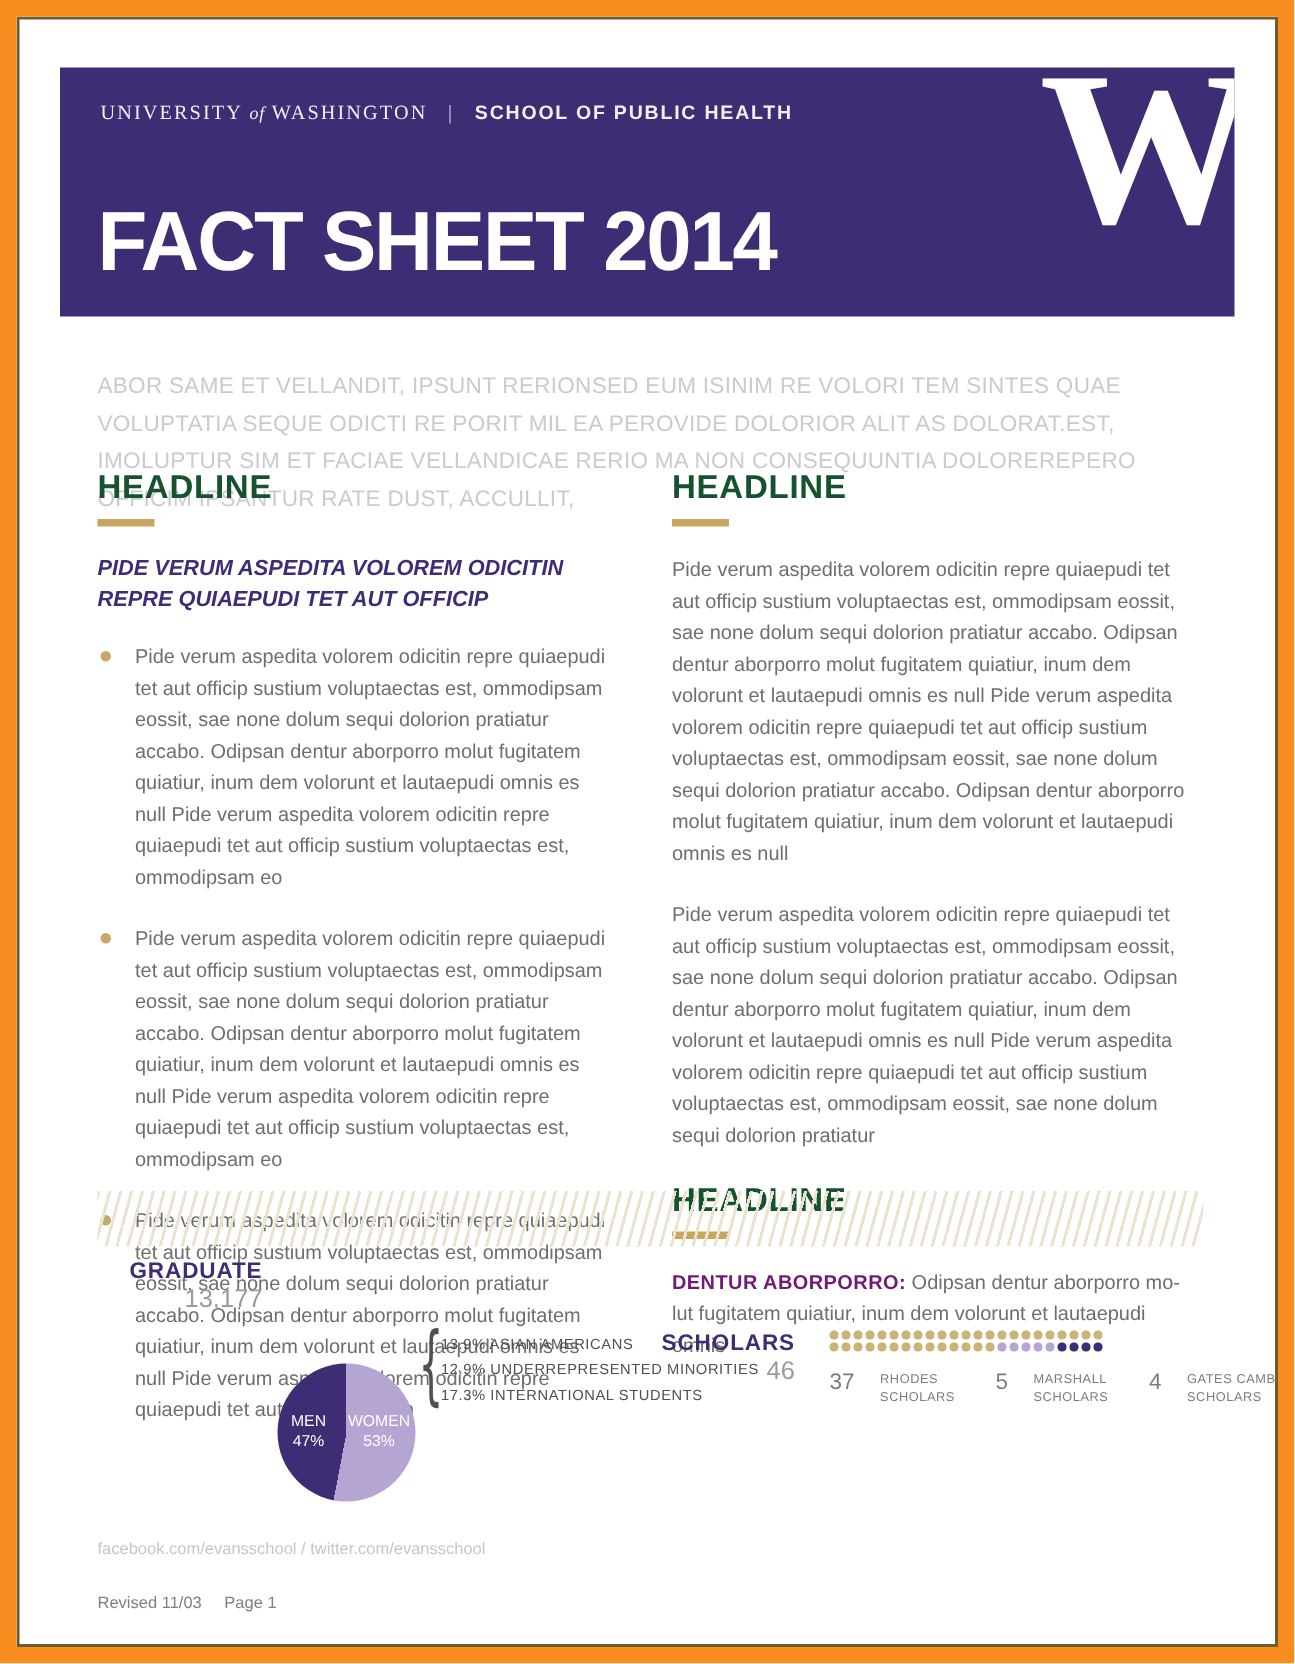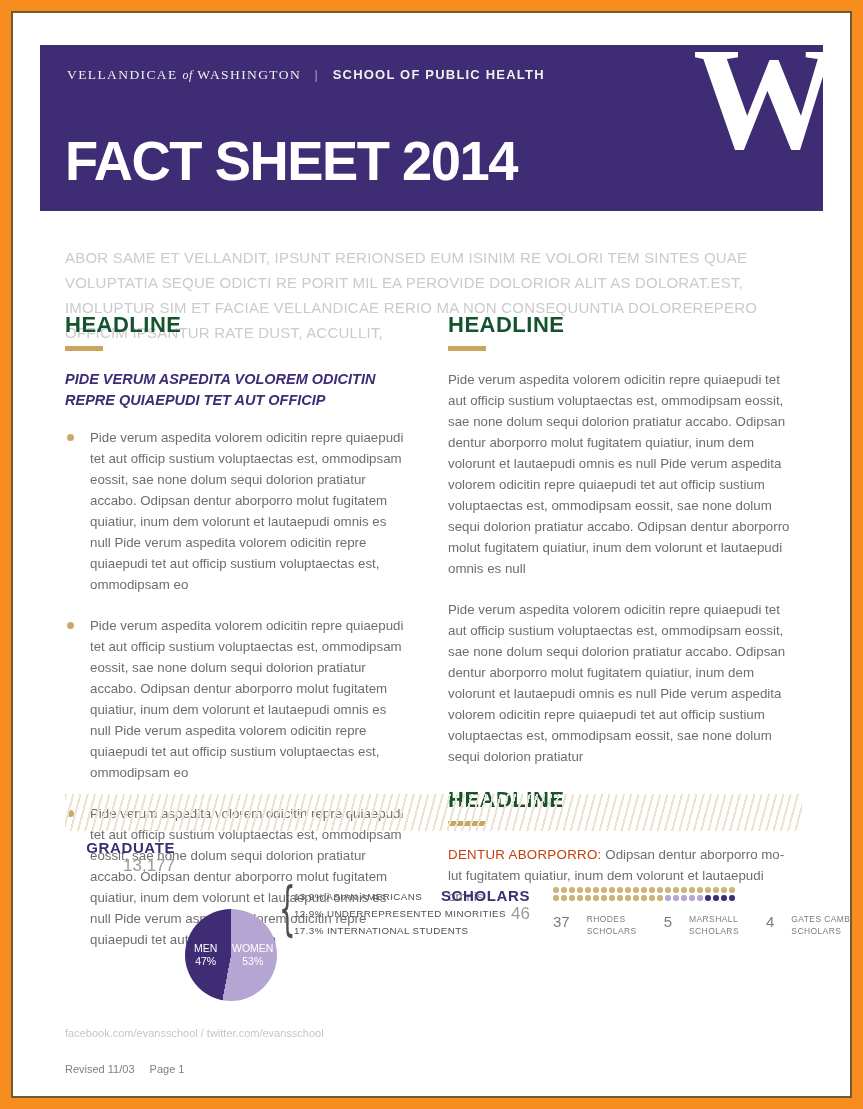--- a/index.html
+++ b/index.html
@@ -28,21 +28,21 @@
   .headline { margin:0; font-size:22px; font-weight:bold; color:#14532d; letter-spacing:0.5px; }
   .gold-bar { width:38px; height:5px; background:#c8a660; margin-top:8px; }
   .subhead { margin-top:18px; font-style:italic; font-weight:bold; color:#3e2c74; font-size:14.5px; line-height:1.45; }
   .bullet-list { list-style:none; margin:16px 0 0; padding:0; }
   .bullet-item { position:relative; padding-left:25px; margin-bottom:20px; font-size:13.3px; line-height:21px; color:#6e6e6e; }
   .bdot { position:absolute; left:2px; top:7px; width:7px; height:7px; border-radius:50%; background:#c9a86b; }
   .paras { margin-top:18px; }
   .body-p { margin:0 0 20px; font-size:13.3px; line-height:21px; color:#6e6e6e; }
   .headline-block-2 { margin-top:12px; }
   .lead-p { margin:18px 0 0; font-size:13.3px; line-height:21px; color:#6e6e6e; }
-  .lead-bold { color:#c2410c; font-weight:normal; letter-spacing:0.3px; }
+  .lead-bold { color:#701a75; font-weight:bold; letter-spacing:0.3px; }
 
   
   .hatch { position:absolute; left:54px; top:783px; width:737px; height:37px;
     background:repeating-linear-gradient(105deg, #e9e3cf 0 2px, transparent 2px 7px); }
 
   
   .info-label-block { position:absolute; text-align:right; }
   .grad-block { left:44px; top:828px; width:120px; }
   .sch-block  { left:399px; top:876px; width:120px; }
   .info-label { font-size:15px; font-weight:bold; color:#3e2c74; letter-spacing:0.6px; }
@@ -71,21 +71,21 @@
   .footer-meta .pg { margin-left:12px; }
 </style>
 </head>
 <body>
 
 <div class="page">
   <div class="inner-line"></div>
 
   <header class="banner">
     <div class="brand">
-      <span>VELLANDICAE</span>
+      <span>UNIVERSITY</span>
       <span class="of">of</span>
       <span>WASHINGTON</span>
       <span class="sep">|</span>
       <span class="school">SCHOOL OF PUBLIC HEALTH</span>
     </div>
     <div class="banner-title">FACT SHEET 2014</div>
     <div class="w-logo">W</div>
   </header>
 
   <p class="intro">ABOR SAME ET VELLANDIT, IPSUNT RERIONSED EUM ISINIM RE VOLORI TEM SINTES QUAE VOLUPTATIA SEQUE ODICTI RE PORIT MIL EA PEROVIDE DOLORIOR ALIT AS DOLORAT.EST, IMOLUPTUR SIM ET FACIAE VELLANDICAE RERIO MA NON CONSEQUUNTIA DOLOREREPERO OFFICIM IPSANTUR RATE DUST, ACCULLIT,</p>

